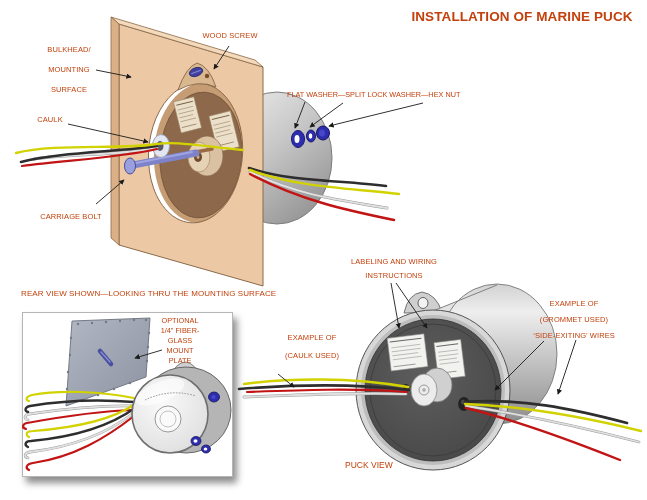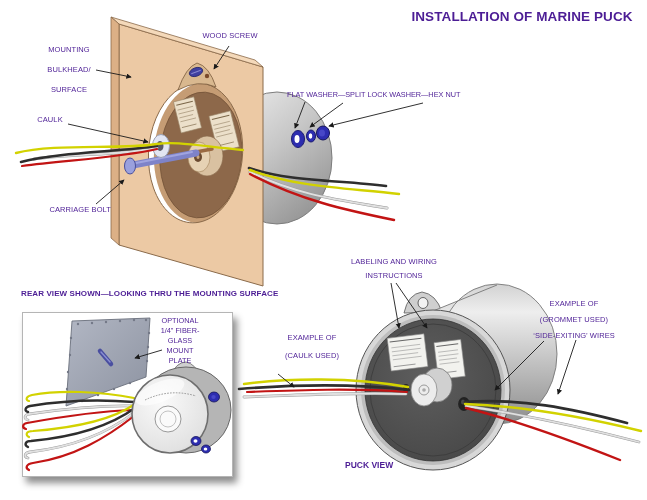--- a/index.html
+++ b/index.html
@@ -1,29 +1,29 @@
 <!DOCTYPE html>
 <html><head>
 <meta charset="utf-8">
 <style>
   html,body{margin:0;padding:0;background:#fff;}
   .canvas{position:relative;width:647px;height:500px;background:#ffffff;overflow:hidden;
-          font-family:"Liberation Sans",sans-serif;color:#4c1d95;}
+          font-family:"Liberation Sans",sans-serif;color:#c2410c;}
   .art{position:absolute;left:0;top:0;z-index:1;}
   .inset-box{position:absolute;left:22px;top:312px;width:209px;height:163px;background:#ffffff;
              border:1px solid #b5b5b5;box-shadow:4px 6px 7px rgba(0,0,0,0.45);z-index:0;}
   .t{position:absolute;z-index:2;white-space:nowrap;}
   .c{text-align:center;}
-  .b{font-weight:bold;text-align:center;}
+  .b{font-weight:normal;text-align:center;}
   .f75{font-size:7.5px;line-height:normal;letter-spacing:0.1px;}
   .title{left:400px;top:9px;width:244px;font-size:13.5px;font-weight:bold;letter-spacing:0.1px;}
   .bulkhead{left:30px;top:40px;width:78px;line-height:20px;}
   .woodscrew{left:195px;top:31px;width:70px;}
   .caulk{left:30px;top:115px;width:40px;}
-  .carriage{left:31px;top:205px;width:80px;text-align:right;}
+  .carriage{left:31px;top:212px;width:80px;}
   .washnut{left:287px;top:90px;width:194px;font-size:7.3px;}
   .midcap{left:21px;top:289px;font-size:8px;letter-spacing:0.1px;}
   .insetlbl{left:148px;top:316px;width:64px;line-height:10px;font-size:7.3px;z-index:2;}
   .rearexit{left:262px;top:329px;width:100px;line-height:18px;}
   .labeling{left:344px;top:255px;width:100px;line-height:14px;}
   .sideexit{left:524px;top:296px;width:100px;line-height:16px;}
   .rearcap{left:345px;top:460px;font-size:8.5px;}
 </style>
 </head>
 <body>
@@ -293,22 +293,22 @@
       <line x1="396" y1="283" x2="427" y2="328" marker-end="url(#ah)"></line>
       <line x1="278" y1="374" x2="294" y2="387" marker-end="url(#ah)"></line>
       <line x1="544" y1="341" x2="495" y2="390" marker-end="url(#ah)"></line>
       <line x1="576" y1="340" x2="558" y2="394" marker-end="url(#ah)"></line>
     </g>
   </svg>
 
   <div class="t title c">INSTALLATION OF MARINE PUCK</div>
 
   <div class="t bulkhead c f75">
+    <div>BULKHEAD/</div>
     <div>MOUNTING</div>
-    <div>BULKHEAD/</div>
     <div>SURFACE</div>
   </div>
 
   <div class="t woodscrew c f75">WOOD SCREW</div>
 
   <div class="t caulk c f75">CAULK</div>
 
   <div class="t carriage c f75">CARRIAGE BOLT</div>
 
   <div class="t washnut">FLAT WASHER—SPLIT LOCK WASHER—HEX NUT</div>

